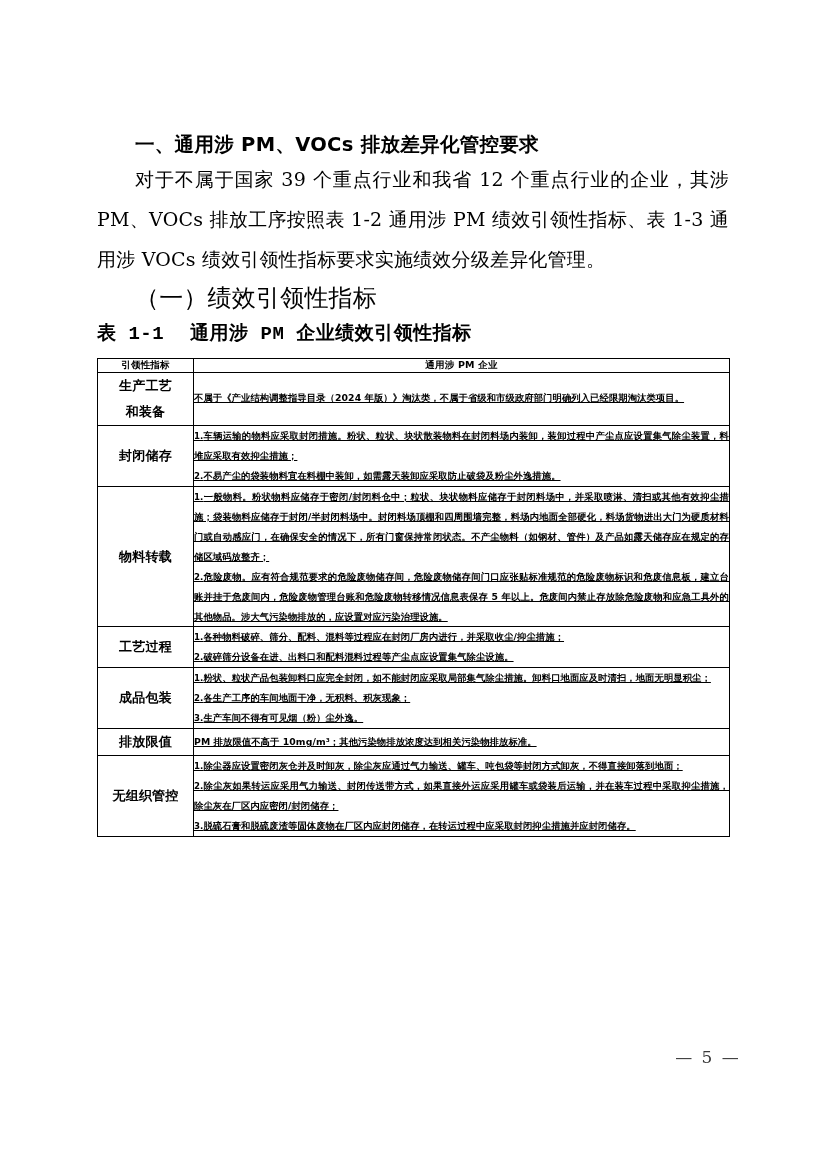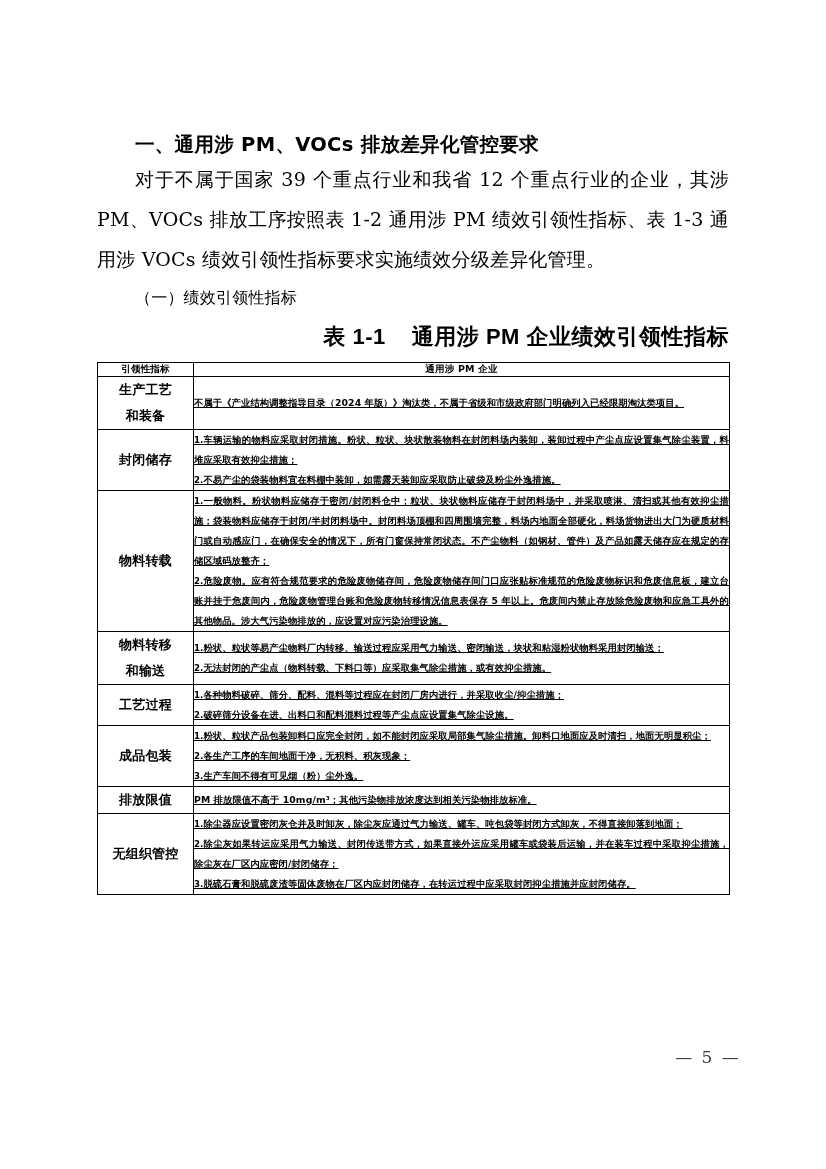--- a/index.html
+++ b/index.html
@@ -43,32 +43,32 @@
   .body-para {
     font-size: 19px;
     line-height: 40px;
     text-align: justify;
     text-justify: inter-ideograph;
     margin: 0;
     text-indent: 38px;
     letter-spacing: 0.2px;
   }
   .sub-head {
-    font-size: 16px;
+    font-size: 24px;
     line-height: 38px;
     margin: 0;
     text-indent: 38px;
     letter-spacing: 0.2px;
   }
   .table-caption {
-    font-family: Liberation Sans, sans-serif;
-    font-weight: bold;
-    font-size: 22px;
+    font-family: Liberation Mono, monospace;
+    font-weight: bold;
+    font-size: 19px;
     line-height: 1.6;
-    text-align: right;
+    text-align: left;
     margin: 2px 0 8px 0;
     letter-spacing: 0.5px;
   }
   .table-caption .cap-gap { display: inline-block; width: 26px; }
 
   
   table.perf {
     border-collapse: collapse;
     width: 632px;
     table-layout: fixed;
@@ -181,30 +181,20 @@
             <td class="rowlabel">
               <div>物料转载</div>
             </td>
             <td class="rowbody">
               <p><span class="num">1.</span>一般物料。粉状物料应储存于密闭/封闭料仓中；粒状、块状物料应储存于封闭料场中，并采取喷淋、清扫或其他有效抑尘措施；袋装物料应储存于封闭/半封闭料场中。封闭料场顶棚和四周围墙完整，料场内地面全部硬化，料场货物进出大门为硬质材料门或自动感应门，在确保安全的情况下，所有门窗保持常闭状态。不产尘物料（如钢材、管件）及产品如露天储存应在规定的存储区域码放整齐；</p>
               <p><span class="num">2.</span>危险废物。应有符合规范要求的危险废物储存间，危险废物储存间门口应张贴标准规范的危险废物标识和危废信息板，建立台账并挂于危废间内，危险废物管理台账和危险废物转移情况信息表保存 5 年以上。危废间内禁止存放除危险废物和应急工具外的其他物品。涉大气污染物排放的，应设置对应污染治理设施。</p>
             </td>
           </tr>
           <tr>
             <td class="rowlabel">
-              <div>物料转移</div>
-              <div>和输送</div>
-            </td>
-            <td class="rowbody">
-              <p><span class="num">1.</span>粉状、粒状等易产尘物料厂内转移、输送过程应采用气力输送、密闭输送，块状和粘湿粉状物料采用封闭输送；</p>
-              <p><span class="num">2.</span>无法封闭的产尘点（物料转载、下料口等）应采取集气除尘措施，或有效抑尘措施。</p>
-            </td>
-          </tr>
-          <tr>
-            <td class="rowlabel">
               <div>工艺过程</div>
             </td>
             <td class="rowbody">
               <p><span class="num">1.</span>各种物料破碎、筛分、配料、混料等过程应在封闭厂房内进行，并采取收尘/抑尘措施；</p>
               <p><span class="num">2.</span>破碎筛分设备在进、出料口和配料混料过程等产尘点应设置集气除尘设施。</p>
             </td>
           </tr>
           <tr>
             <td class="rowlabel">
               <div>成品包装</div>

